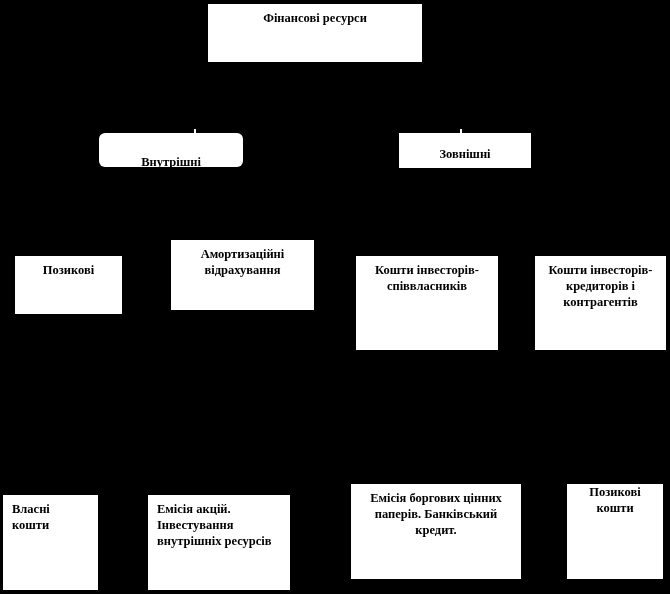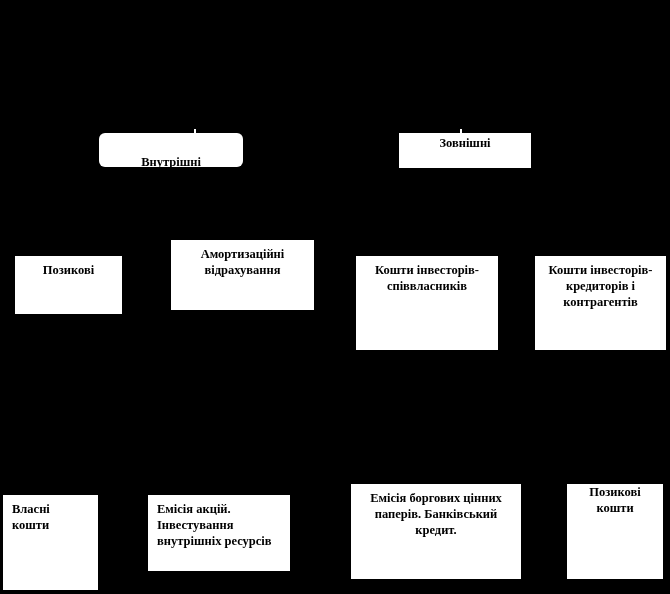--- a/index.html
+++ b/index.html
@@ -27,44 +27,47 @@
   .box-label {
     display: block;
     white-space: pre-line;
   }
   .align-center { text-align: center; }
   .align-left   { text-align: left; }
 
   
   .n-root        { left: 208px; top: 4px;   width: 214px; height: 58px; padding-top: 6px; }
   .n-internal    { left: 99px;  top: 133px; width: 144px; height: 34px; padding-top: 21px; border-radius: 6px; }
-  .n-external    { left: 399px; top: 133px; width: 132px; height: 35px; padding-top: 2px; }
+  .n-external    { left: 399px; top: 133px; width: 132px; height: 35px; padding-top: 13px; }
   .n-profit      { left: 15px;  top: 256px; width: 107px; height: 58px; padding-top: 6px; }
   .n-depreciation{ left: 171px; top: 240px; width: 143px; height: 70px; padding-top: 6px; }
   .n-coowners    { left: 356px; top: 256px; width: 142px; height: 94px; padding-top: 6px; }
   .n-creditors   { left: 535px; top: 256px; width: 131px; height: 94px; padding-top: 6px; }
   .n-own-funds   { left: 3px;   top: 495px; width: 95px;  height: 95px; padding: 6px 6px 8px 9px; }
-  .n-share-issue { left: 148px; top: 495px; width: 142px; height: 76px; padding: 6px 6px 0 9px; }
+  .n-share-issue { left: 148px; top: 495px; width: 142px; height: 95px; padding: 6px 6px 0 9px; }
   .n-debt        { left: 351px; top: 484px; width: 170px; height: 95px; padding-top: 6px; }
   .n-borrowed    { left: 567px; top: 484px; width: 96px;  height: 95px; padding-top: 0; }
 
   .connector-stub {
     position: absolute;
     background: #ffffff;
     width: 2px;
     height: 4px;
   }
   .stub-internal { left: 194px; top: 129px; }
   .stub-external { left: 460px; top: 129px; }
 </style>
 </head>
 <body>
 
 <div class="canvas">
 
+  <div class="box n-root align-center">
+    <span class="box-label">Фінансові ресурси</span>
+  </div>
 
   <div class="connector-stub stub-internal"></div>
   <div class="connector-stub stub-external"></div>
 
   <div class="box n-internal align-center">
     <span class="box-label">Внутрішні</span>
   </div>
   <div class="box n-external align-center">
     <span class="box-label">Зовнішні</span>
   </div>

